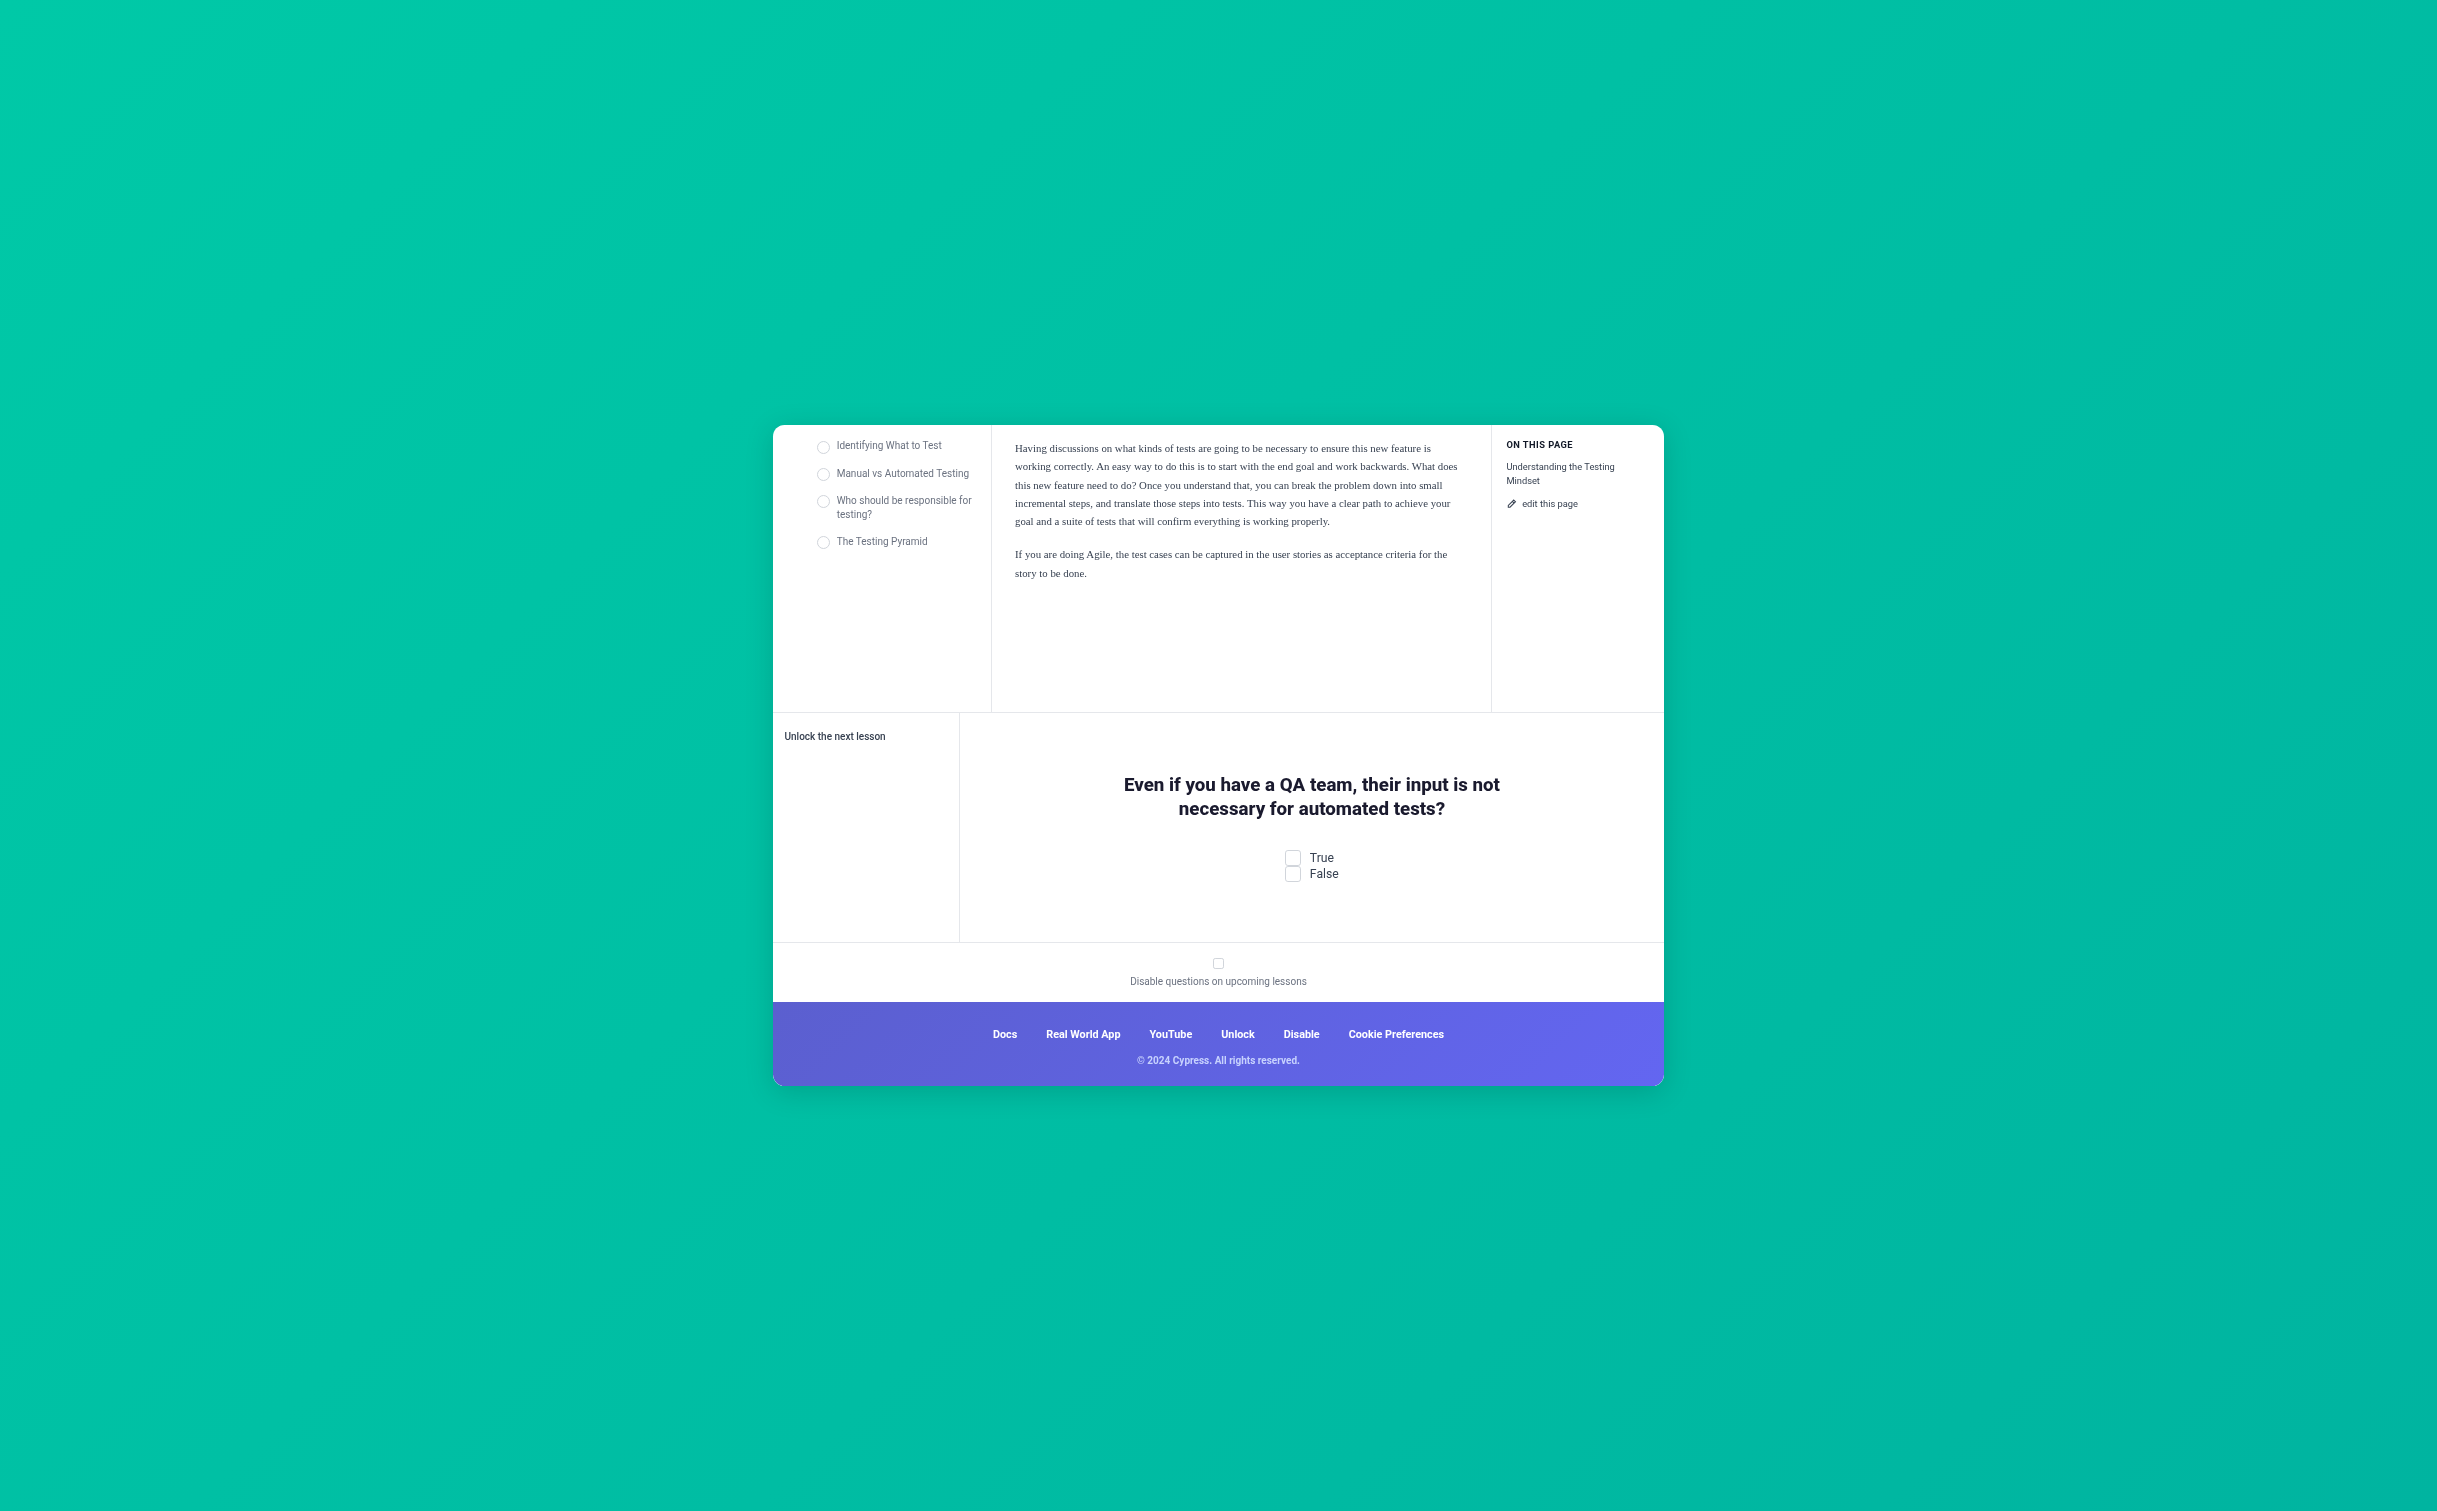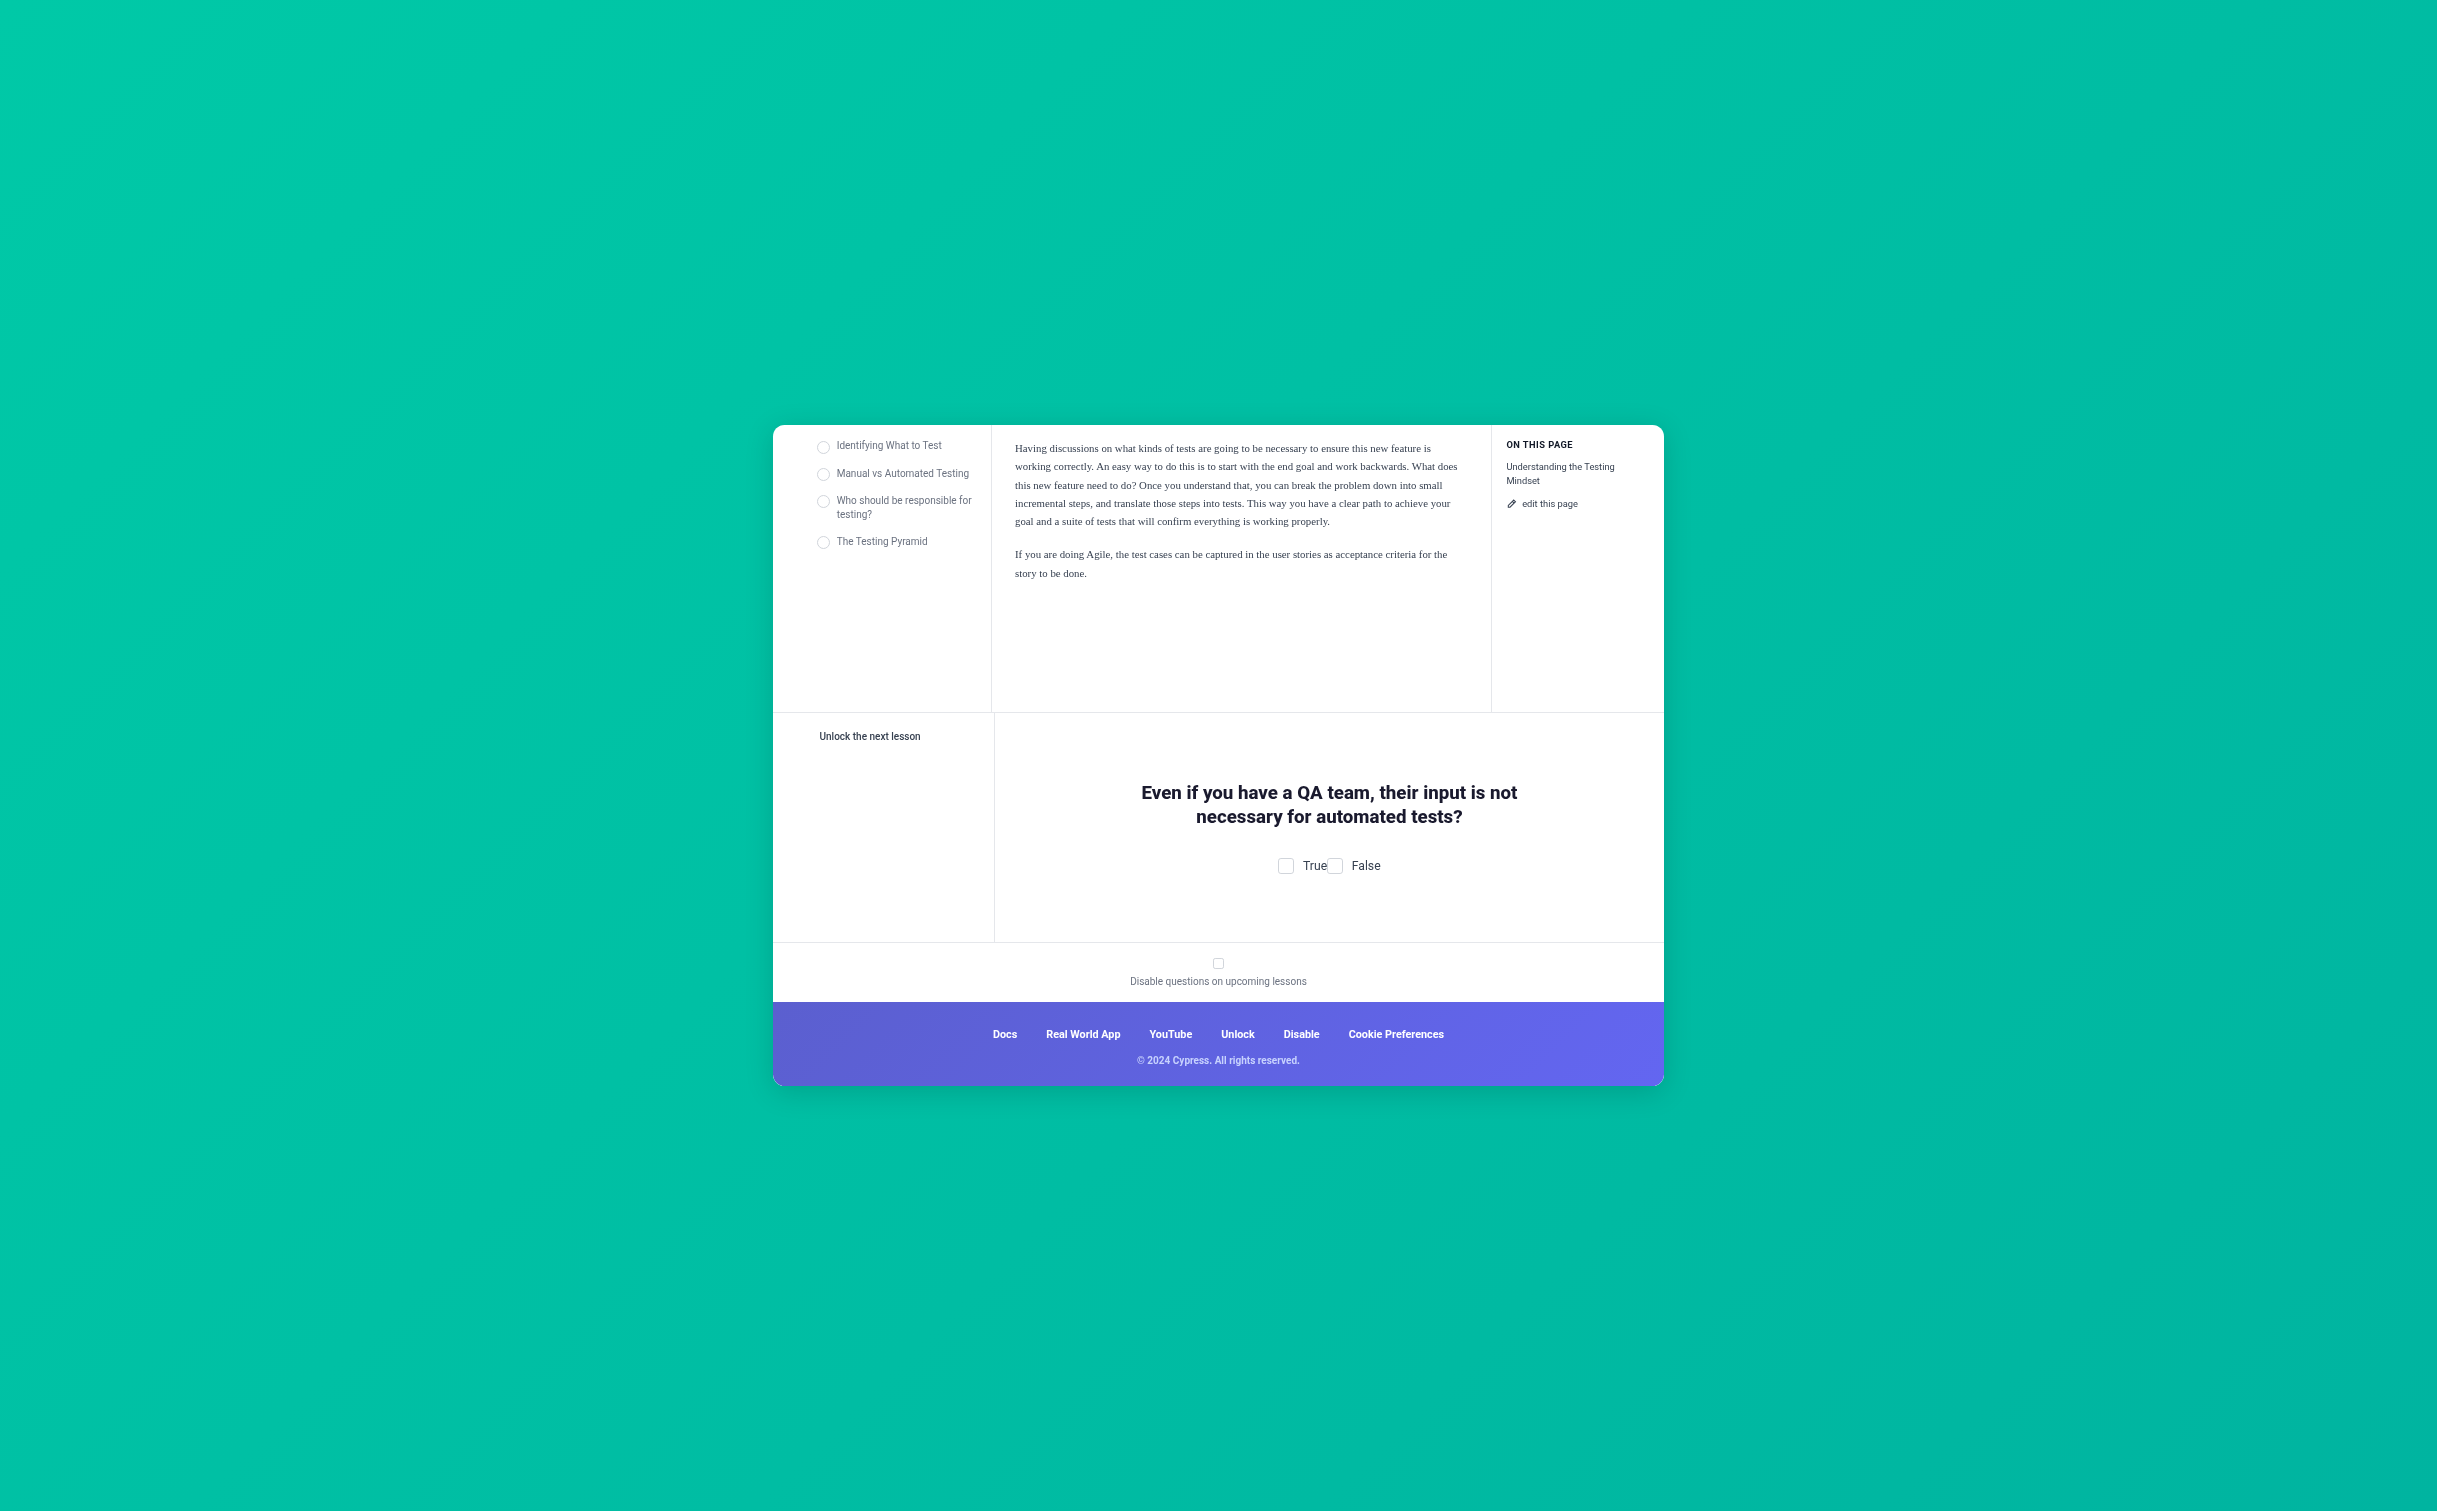--- a/index.html
+++ b/index.html
@@ -103,21 +103,20 @@
     
     .divider {
       height: 0.7px;
       background: #e5e7eb;
       margin: 0;
     }
     
     .unlock-section {
       display: flex;
       min-height: 230px;
-      padding-left: 35px;
     }
     .unlock-sidebar {
       width: 187px;
       flex-shrink: 0;
       padding: 17px 11.5px;
       border-right: 0.7px solid #e5e7eb;
     }
     .unlock-label {
       font-size: 10px;
       color: #374151;
@@ -136,20 +135,21 @@
       font-weight: 800;
       color: #1a1a2e;
       text-align: center;
       line-height: 1.3;
       max-width: 431px;
       margin-bottom: 29px;
     }
     .quiz-options {
       display: flex;
       justify-content: center;
+      flex-direction: column;
     }
     .quiz-option {
       display: flex;
       align-items: center;
       gap: 8.6px;
       cursor: pointer;
     }
     .quiz-checkbox {
       width: 16px;
       height: 16px;

